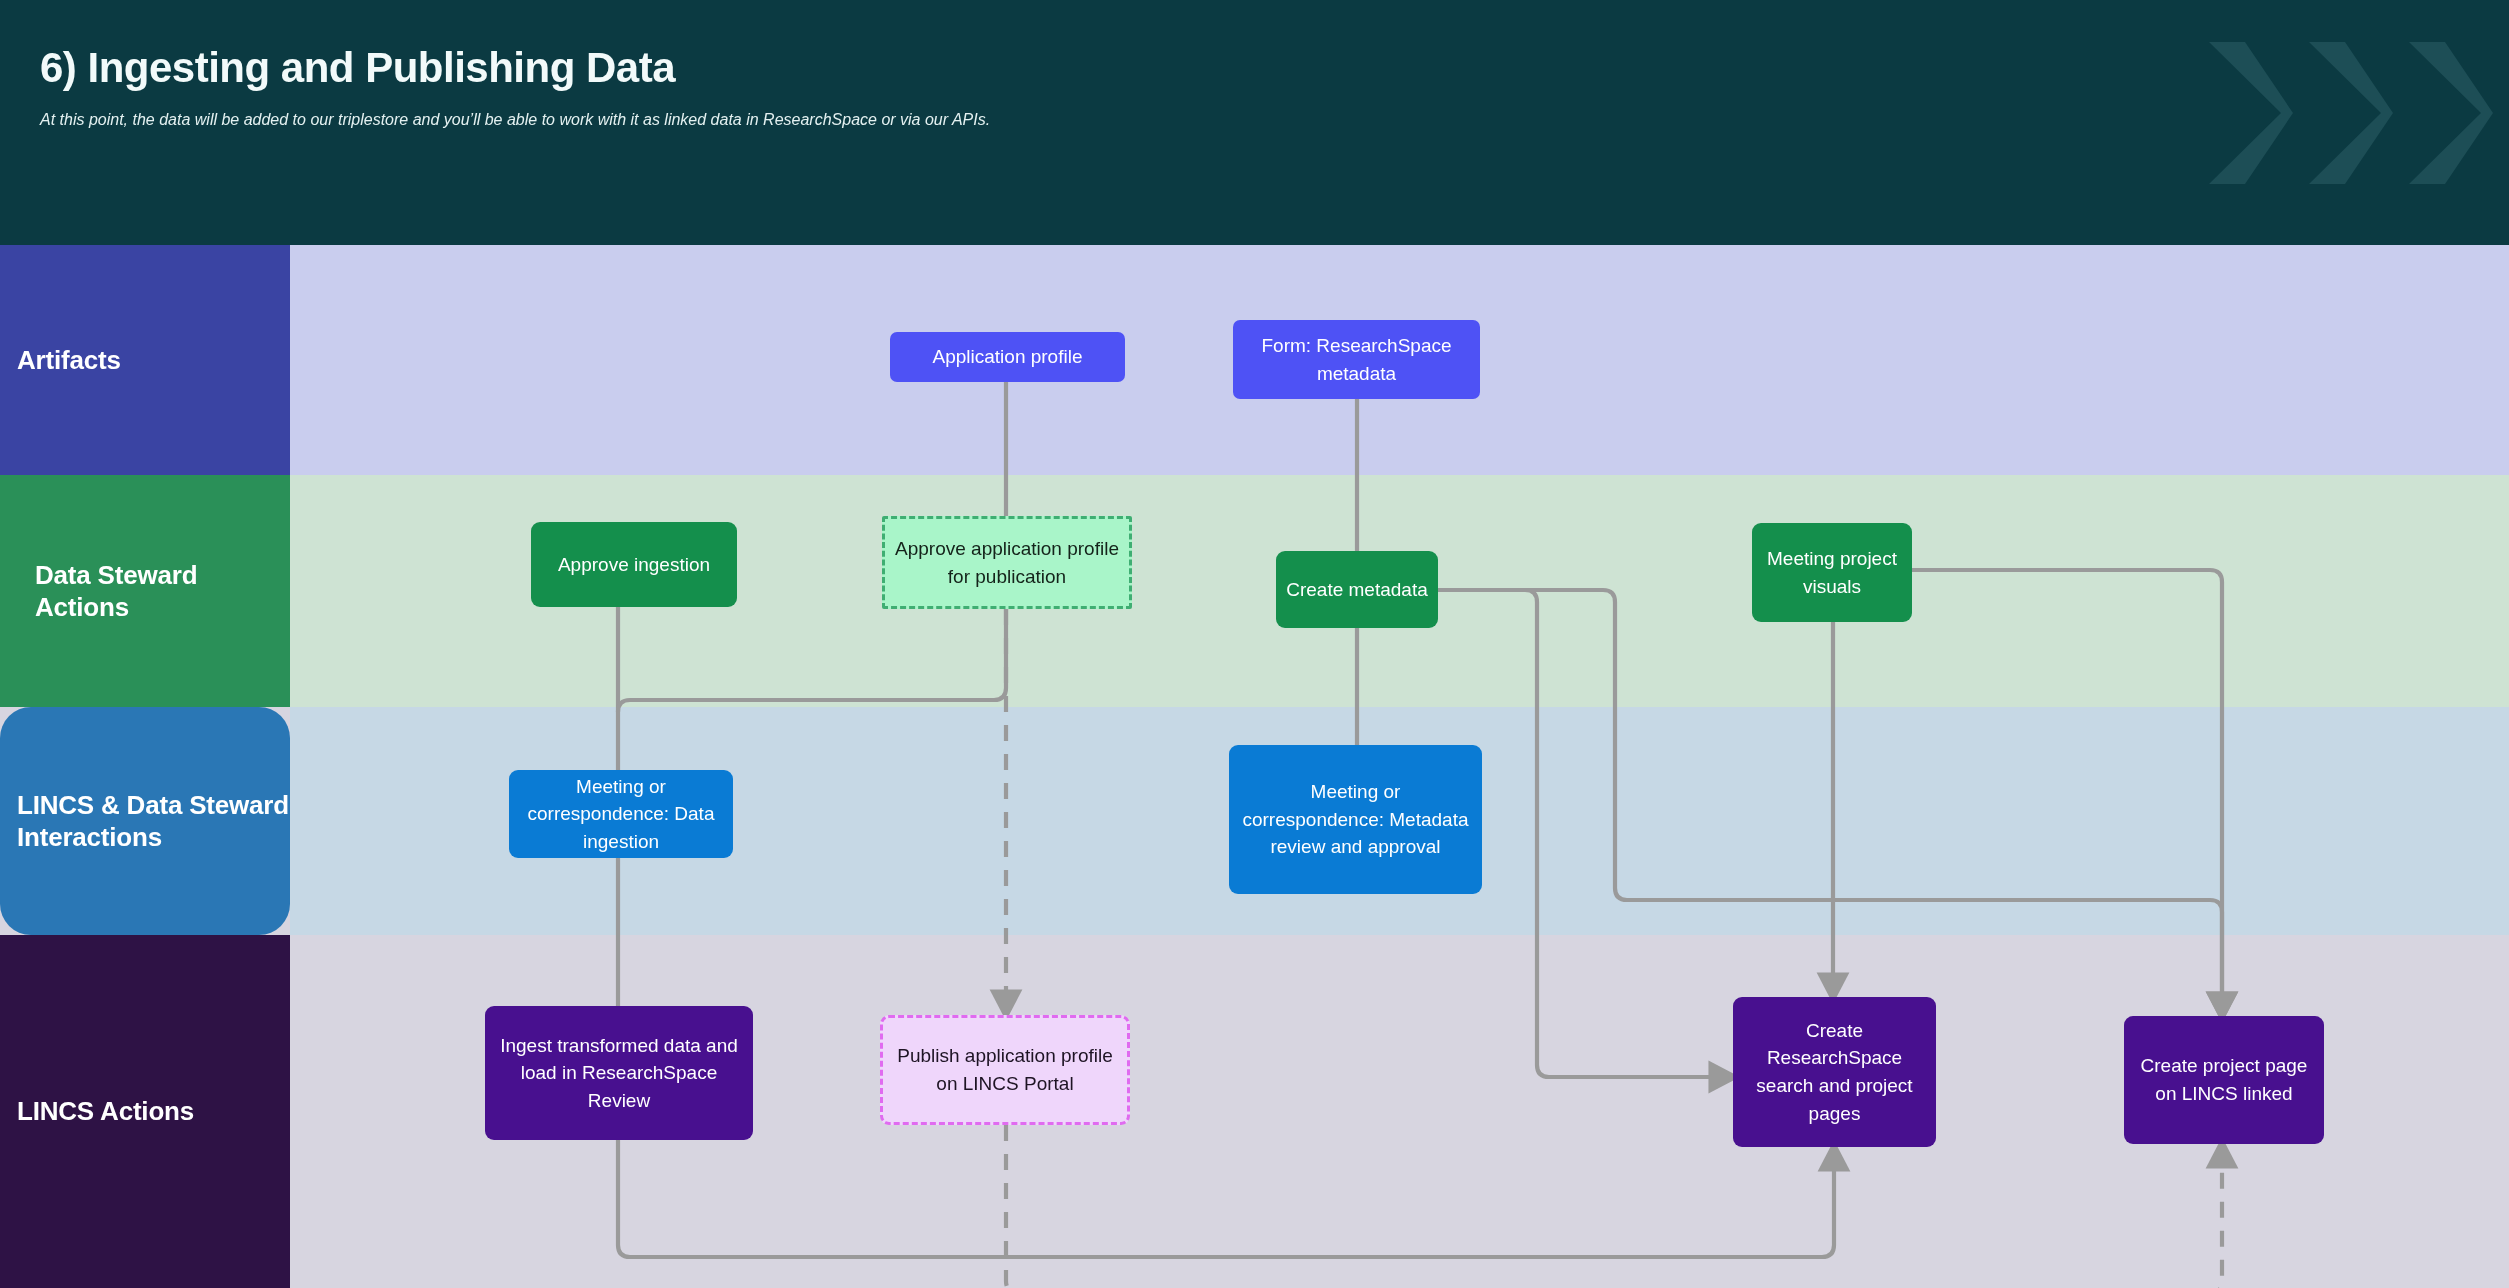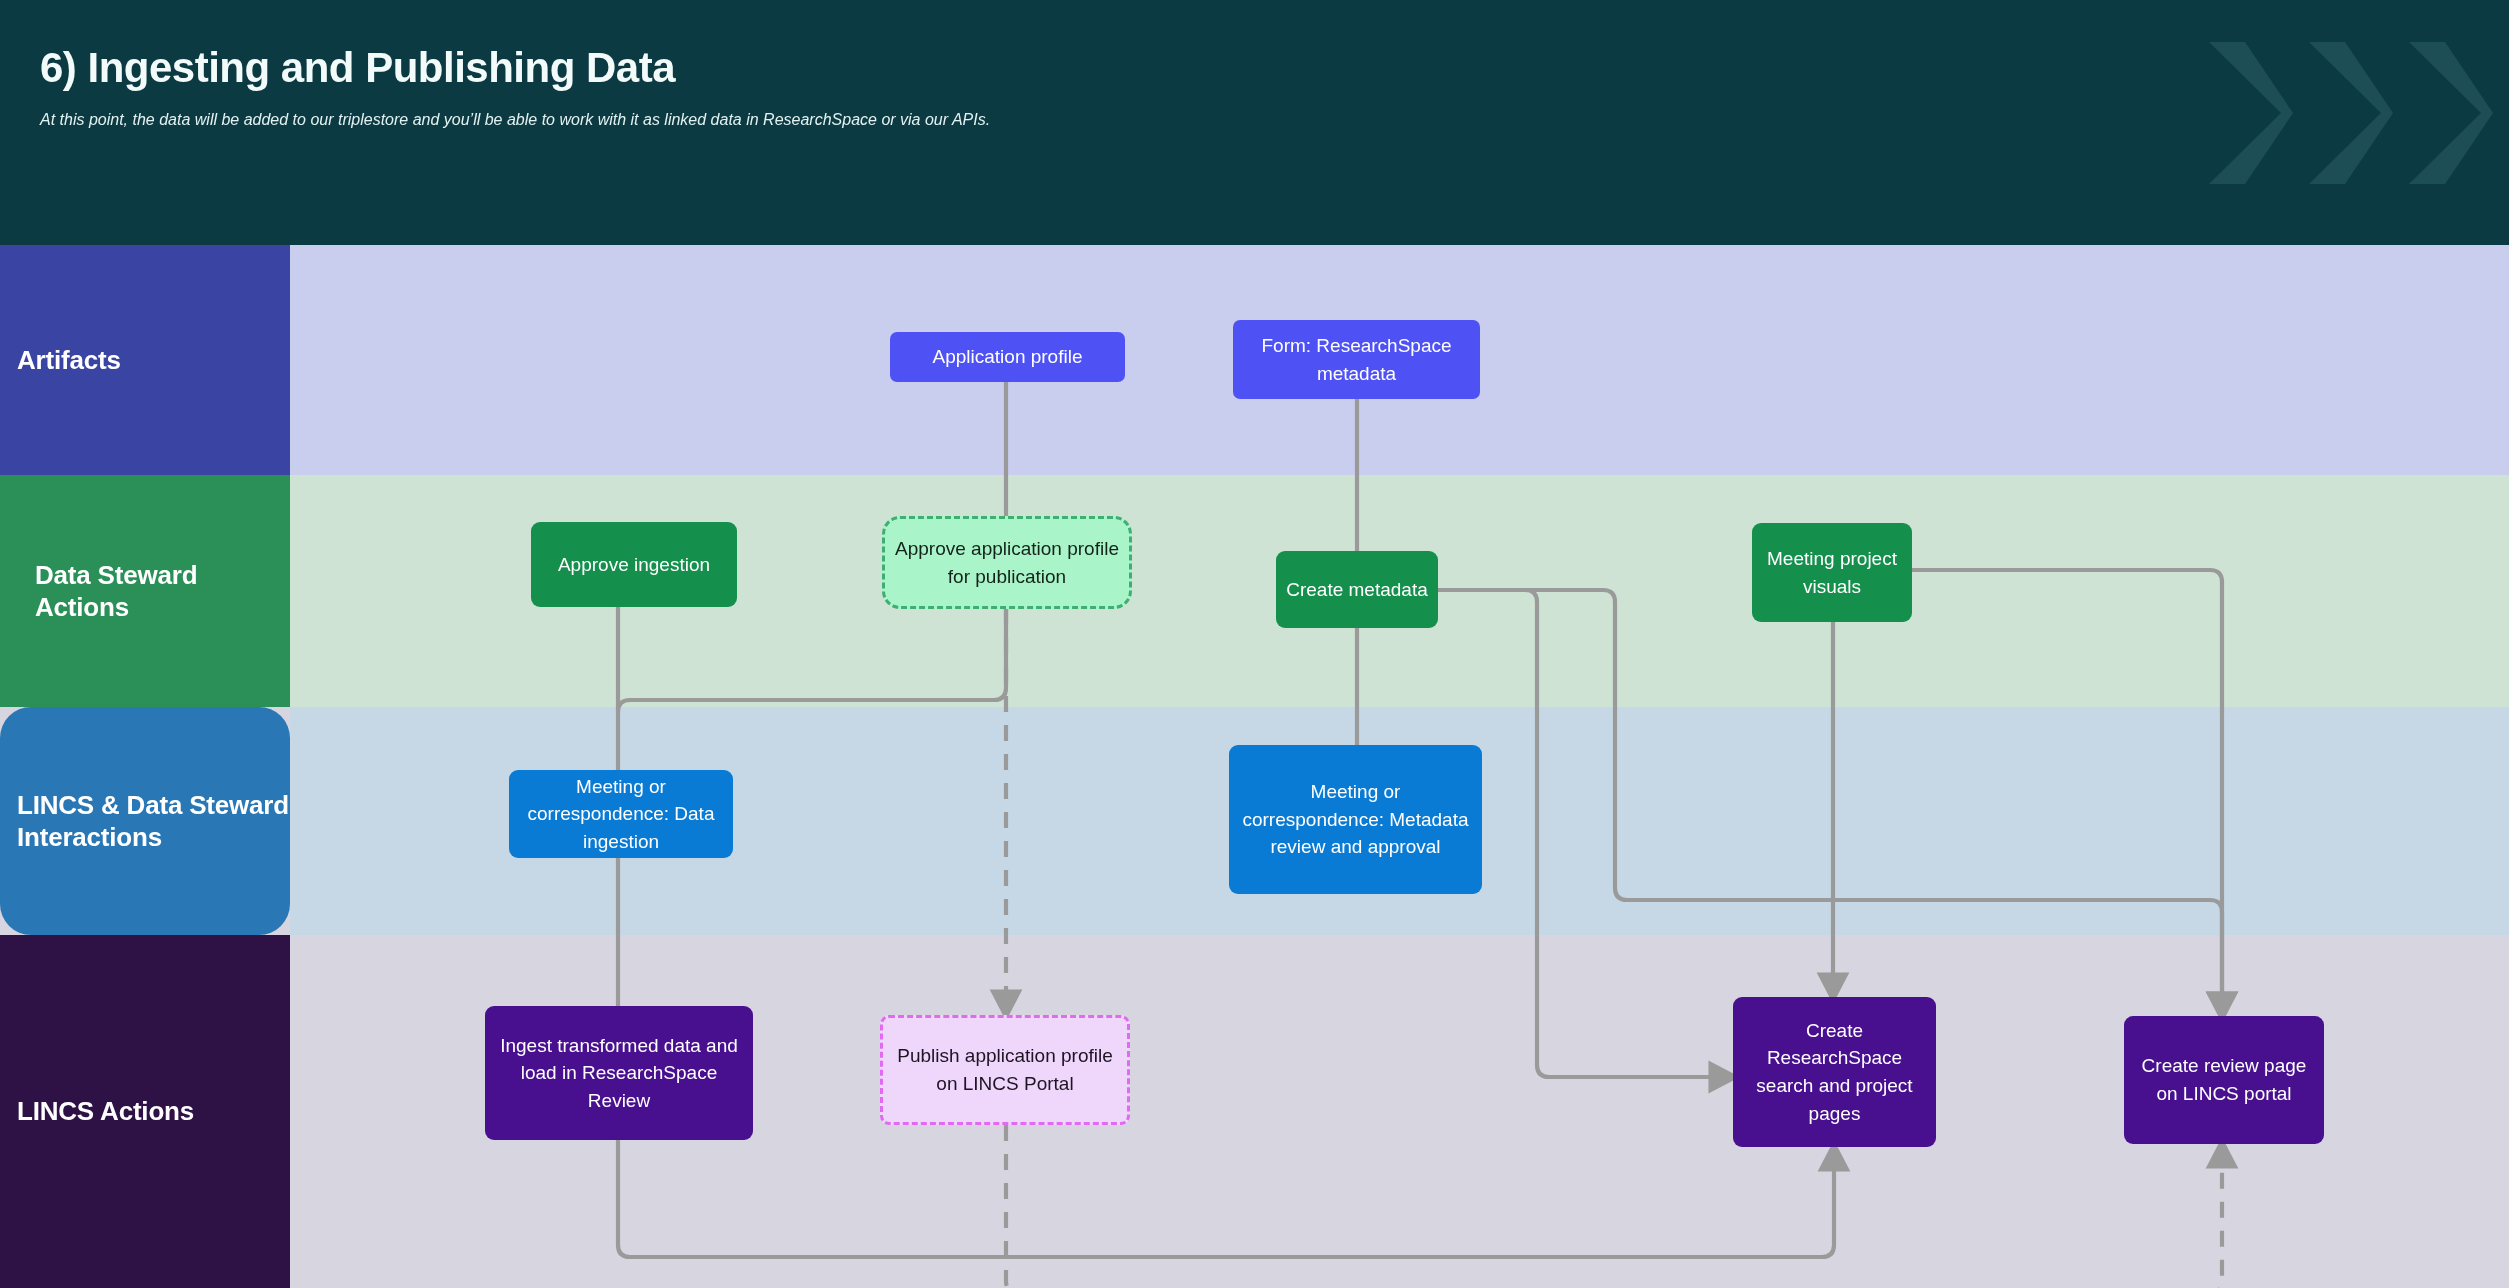--- a/index.html
+++ b/index.html
@@ -51,21 +51,21 @@
     position:absolute;
     display:flex; align-items:center; justify-content:center; text-align:center;
     border-radius:9px;
     font-size:19px; line-height:1.45; font-weight:500;
     padding:6px 10px;
   }
   .n-artifact { background:#4E52F5; color:#fff; border-radius:7px; }
   .n-green    { background:#148F4C; color:#fff; }
   .n-green-dash {
     background:#A9F5C9; color:#14231A;
-    border:3px dashed #3FAE72; border-radius:18px;
+    border:3px dashed #3FAE72; border-radius:2px;
   }
   .n-blue     { background:#0A7BD4; color:#fff; }
   .n-purple   { background:#48108F; color:#fff; }
   .n-purple-dash {
     background:#EFD6FB; color:#1E1424;
     border:3px dashed #E06BF0; border-radius:9px;
   }
 </style>
 </head>
 <body>
@@ -183,16 +183,16 @@
   <div class="node n-purple" id="node-8" style="left: 485px; top: 1006px; width: 268px; height: 134px;">
     <span>Ingest transformed data and load in ResearchSpace Review</span>
     </div>
   <div class="node n-purple-dash" id="node-9" style="left: 880px; top: 1015px; width: 250px; height: 110px;">
     <span>Publish application profile on LINCS Portal</span>
     </div>
   <div class="node n-purple" id="node-10" style="left: 1733px; top: 997px; width: 203px; height: 150px;">
     <span>Create ResearchSpace search and project pages</span>
     </div>
   <div class="node n-purple" id="node-11" style="left: 2124px; top: 1016px; width: 200px; height: 128px;">
-    <span>Create review page on LINCS portal</span>
+    <span>Create project page on LINCS linked</span>
     </div>
 
 </div>
 
 </body></html>

